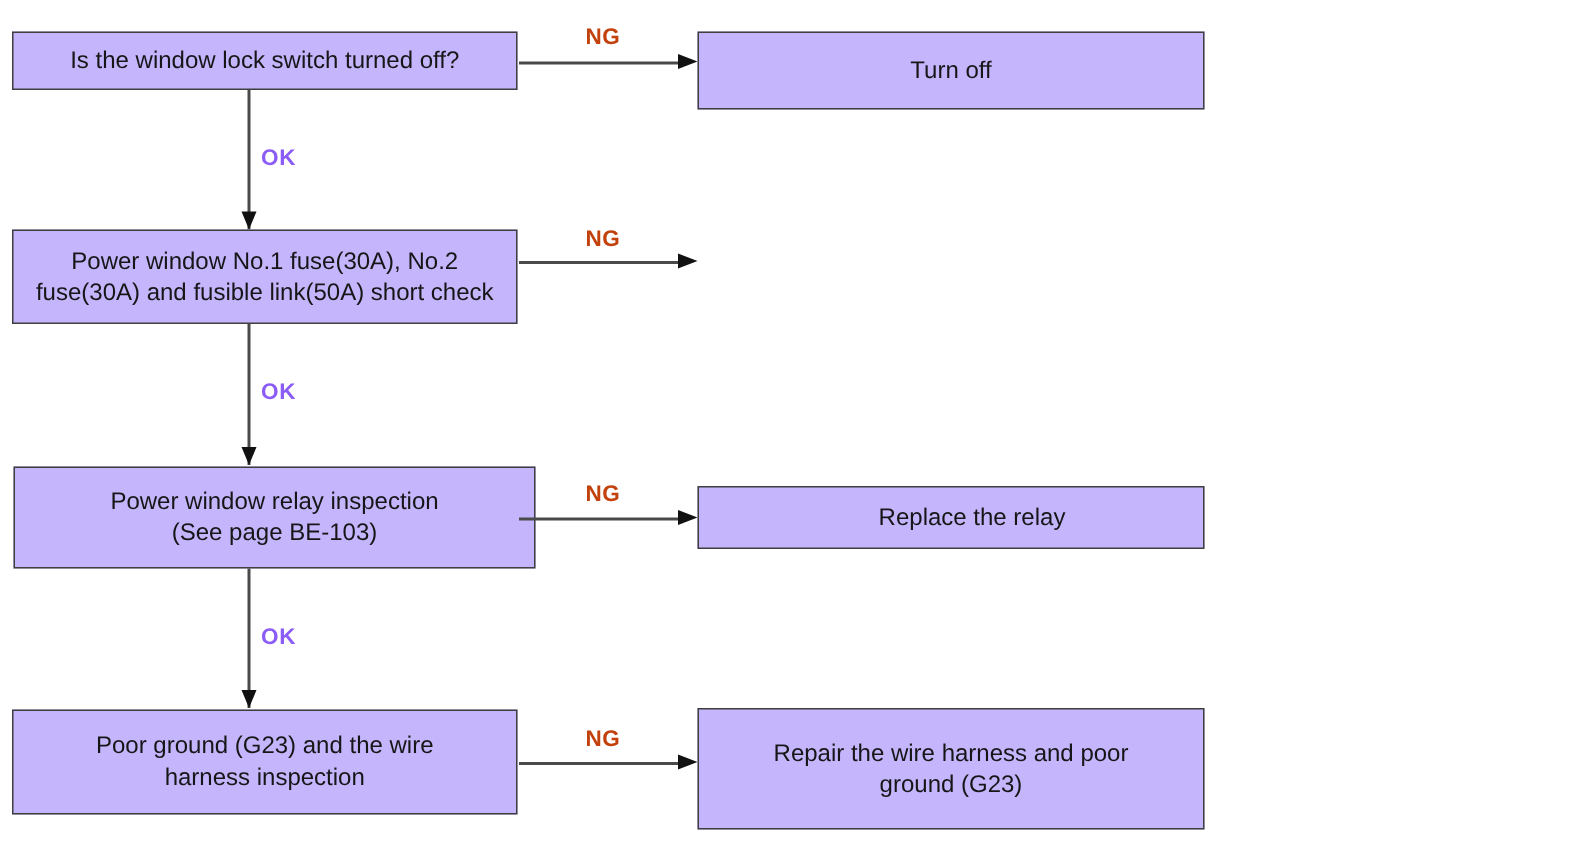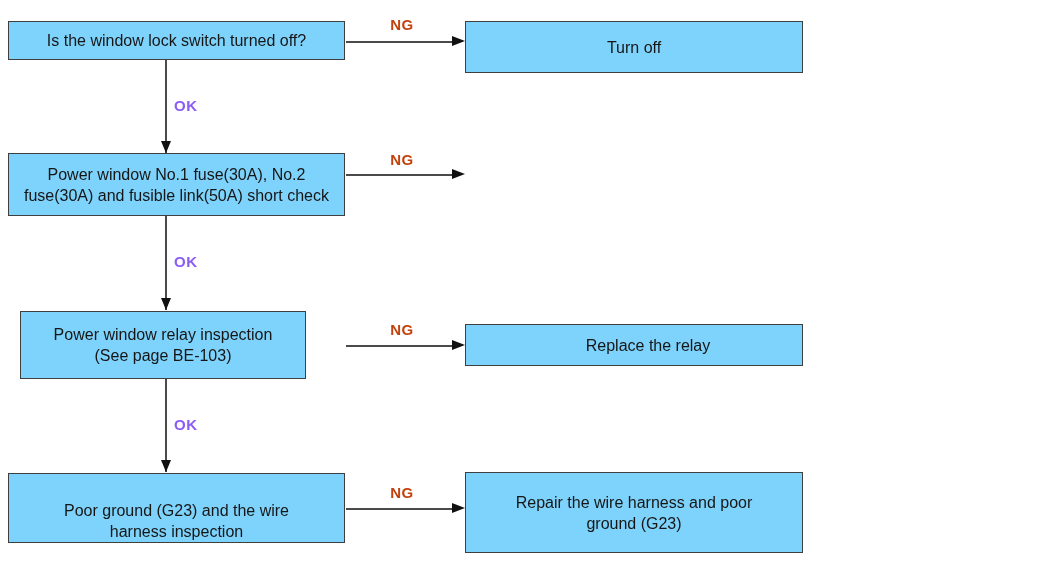--- a/index.html
+++ b/index.html
@@ -12,39 +12,39 @@
     width: 1050px;
     height: 562px;
     background: #ffffff;
     font-family: "Liberation Sans", "DejaVu Sans", sans-serif;
     color: #141414;
     overflow: hidden;
   }
   .box {
     position: absolute;
     border: 1.5px solid #3f3f3f;
-    background: #7dd3fc;
+    background: #c4b5fd;
     display: flex;
     align-items: center;
     justify-content: center;
     text-align: center;
     box-sizing: border-box;
   }
   .box-label {
     font-size: 16px;
     line-height: 21px;
     white-space: pre-line;
     color: #161616;
     padding: 0 4px;
   }
   
   #lb1 { left: 8px;  top: 21px;  width: 337px; height: 39px; }
   #lb2 { left: 8px;  top: 153px; width: 337px; height: 63px; }
-  #lb3 { left: 20px;  top: 311px; width: 286px; height: 68px; }
-  #lb4 { left: 8px;  top: 473px; width: 337px; height: 70px; align-items: flex-end; }
+  #lb3 { left: 9px;  top: 311px; width: 348px; height: 68px; }
+  #lb4 { left: 8px;  top: 473px; width: 337px; height: 70px; }
   
   #rb1 { left: 465px; top: 21px;  width: 338px; height: 52px; }
   #rb2 { left: 465px; top: 154px; width: 338px; height: 41px; }
   #rb3 { left: 465px; top: 324px; width: 338px; height: 42px; padding-left: 28px; }
   #rb4 { left: 465px; top: 472px; width: 338px; height: 81px; }
 
   
   .vline {
     position: absolute;
     left: 165px;

